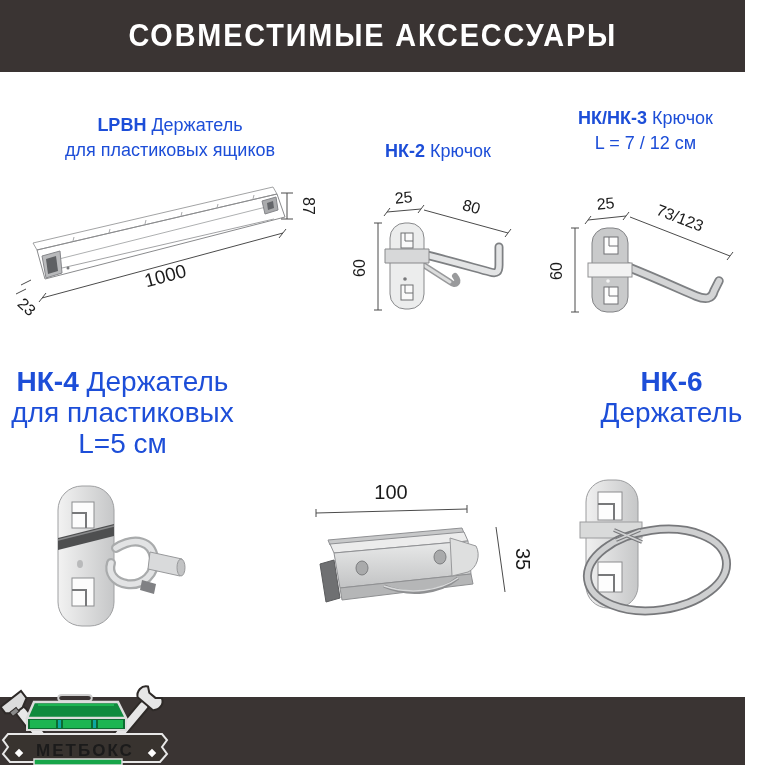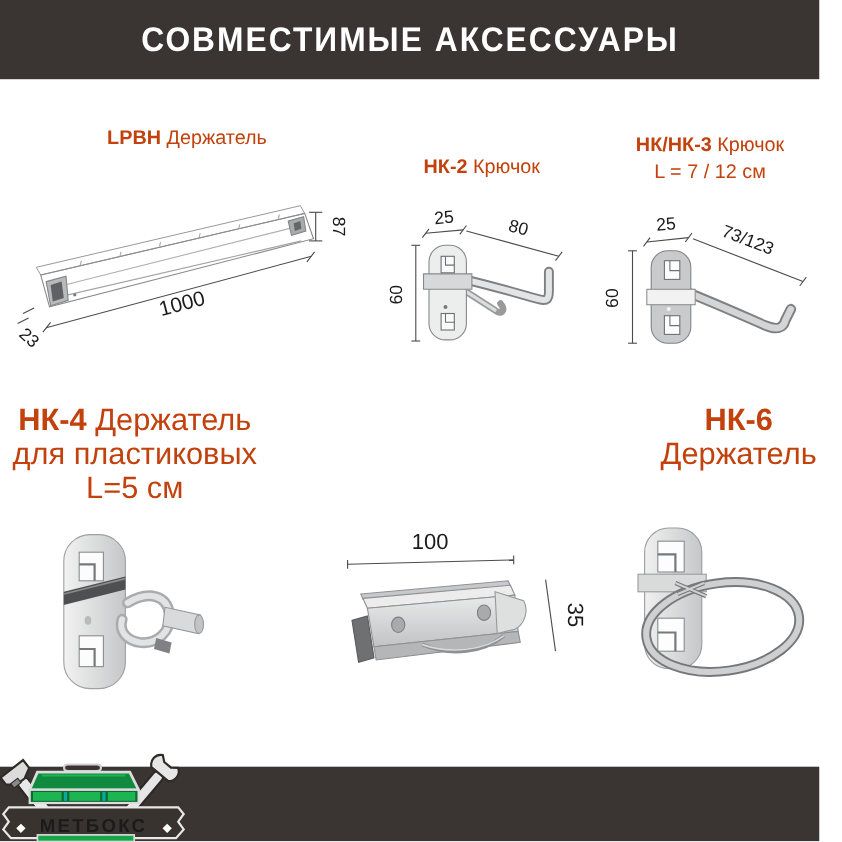--- a/index.html
+++ b/index.html
@@ -3,21 +3,21 @@
 <meta charset="utf-8">
 <style>
   html,body{margin:0;padding:0;background:#fff;}
   .page{position:relative;width:745px;height:765px;background:#ffffff;
         font-family:"Liberation Sans",sans-serif;overflow:hidden;}
   .bar{position:absolute;left:0;right:0;background:#3a3433;}
   .header{top:0;height:72px;display:flex;align-items:center;justify-content:center;}
   .header-title{color:#ffffff;font-weight:bold;font-size:31px;letter-spacing:2px;
         transform:scaleX(0.93);white-space:nowrap;}
   .footer{top:697px;height:68px;}
-  .ptitle{position:absolute;text-align:center;color:#c2410c;}
+  .ptitle{position:absolute;text-align:center;color:#1d4ed8;}
   .s1{font-size:18px;line-height:25px;}
   .s2{font-size:28px;line-height:31px;}
   .b{font-weight:bold;}
   svg{position:absolute;overflow:visible;}
   svg text{font-family:"Liberation Sans",sans-serif;fill:#1b1b1b;}
   .dim{font-size:16px;}
   .dimL{font-size:19px;}
   .dim2{font-size:20px;}
   .dl{stroke:#4b4b4b;stroke-width:1;fill:none;}
   .out{stroke:#8a8b8d;fill:none;}
@@ -26,27 +26,28 @@
 <body>
 
 <div class="page">
 
   <div class="bar header">
     <div class="header-title">СОВМЕСТИМЫЕ АКСЕССУАРЫ</div>
   </div>
 
   <div class="ptitle s1" style="left:20px;top:113px;width:300px;">
     <div><span class="b">LPBH</span> <span>Держатель</span></div>
+    <div>для пластиковых ящиков</div>
   </div>
 
   <div class="ptitle s1" style="left:352px;top:119px;width:172px;margin-top:20px;">
     <div><span class="b">НК-2</span> <span>Крючок</span></div>
   </div>
 
-  <div class="ptitle s1" style="left:538px;top:119px;width:215px;">
+  <div class="ptitle s1" style="left:538px;top:106px;width:215px;">
     <div><span class="b">НК/НК-3</span> <span>Крючок</span></div>
     <div>L = 7 / 12 см</div>
   </div>
 
   <svg style="left:15px;top:180px;" width="310" height="145" viewBox="0 0 310 145">
     <defs>
       <linearGradient id="railG" x1="0" y1="0" x2="0" y2="1">
         <stop offset="0" stop-color="#e9eaeb"></stop>
           <stop offset="1" stop-color="#cfd0d2"></stop>
       </linearGradient>

